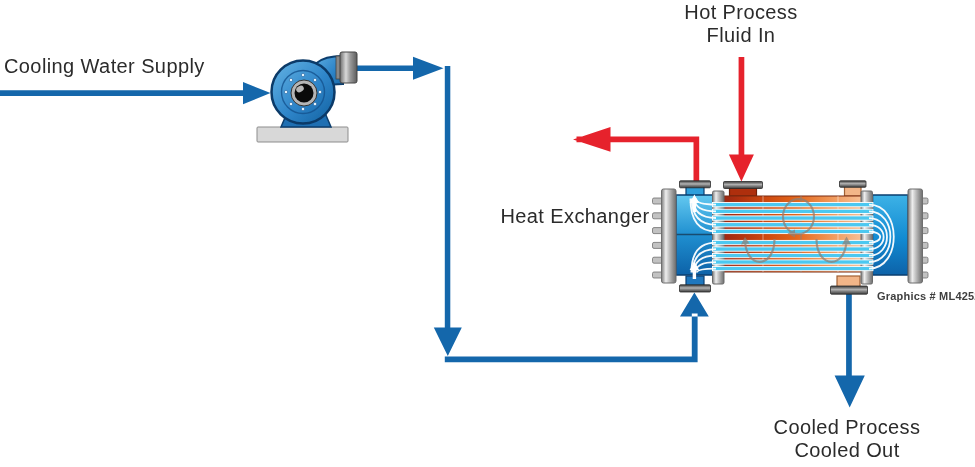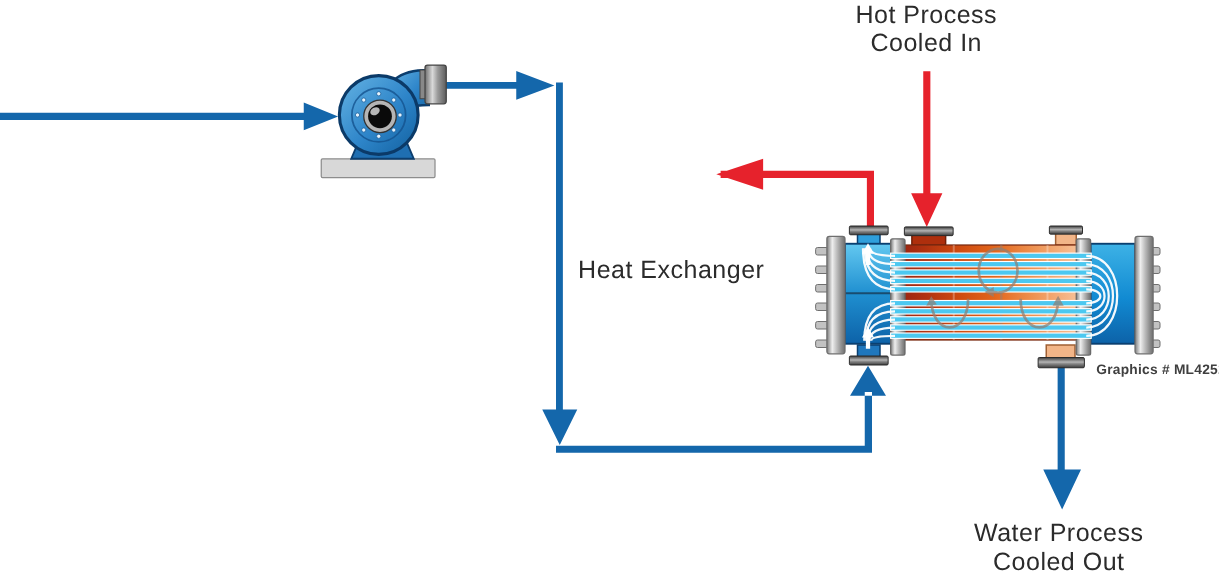--- a/index.html
+++ b/index.html
@@ -203,29 +203,30 @@
       <ellipse cx="798.5" cy="216.5" rx="15.5" ry="17.5" fill="none" stroke="#8d8076" stroke-width="2.2"></ellipse>
       <path d="M745 239 C745 269.5 774.5 269.5 774.5 239" fill="none" stroke="#8d8076" stroke-width="2.2"></path>
       <path d="M816.5 239 C816.5 269.5 846.5 269.5 846.5 239" fill="none" stroke="#8d8076" stroke-width="2.2"></path>
       <path d="M846.5 236.5 L842 244.5 L851 244.5 Z" fill="#8d8076"></path>
       <path d="M745 237 L741 244.5 L749.5 243.5 Z" fill="#8d8076"></path>
       <path d="M787.5 233.5 L795 229.5 L795 237.5 Z" fill="#8d8076"></path>
     </g>
   </g>
 </svg>
 
+  <div class="lbl" style="left:4px;top:55px">Cooling Water Supply</div>
 
   <div class="lbl center" style="left:741px;top:1px">
     <span>Hot Process</span>
-    <span>Cooled In</span>
+    <span>Fluid In</span>
   </div>
 
-  <div class="lbl center" style="left:537px;top:205px">
+  <div class="lbl center" style="left:575px;top:205px">
     <span>Heat Exchanger</span>
   </div>
 
   <div class="lbl center" style="left:847px;top:416px">
-    <span>Water Process</span>
+    <span>Cooled Process</span>
     <span>Cooled Out</span>
   </div>
 
   <div class="credit" style="left:877px;top:290px">Graphics # ML4252B</div>
 </div>
 
 </body></html>

